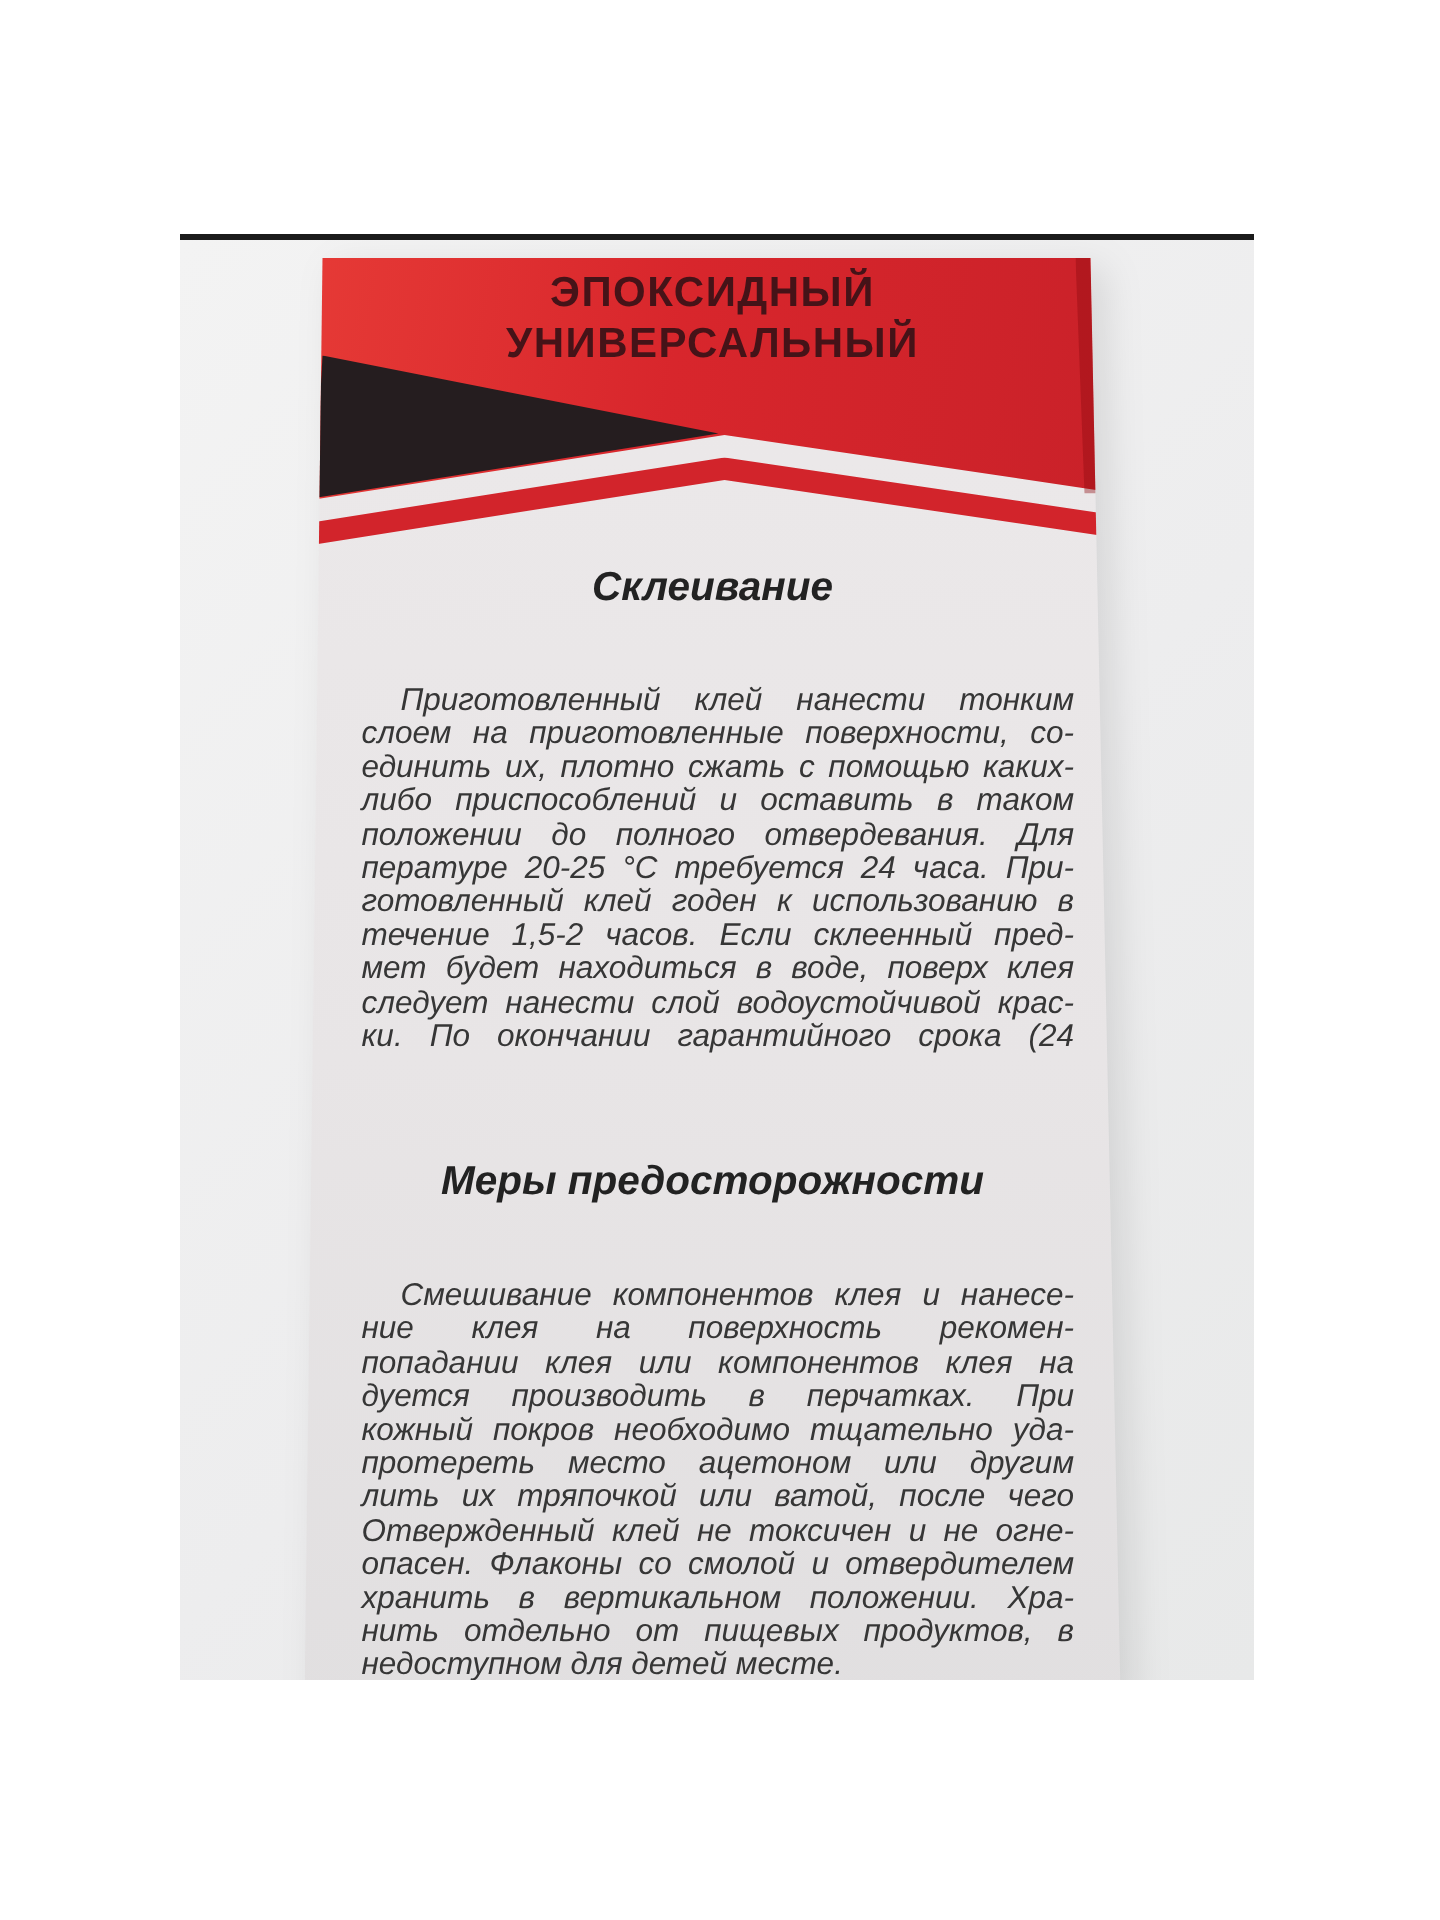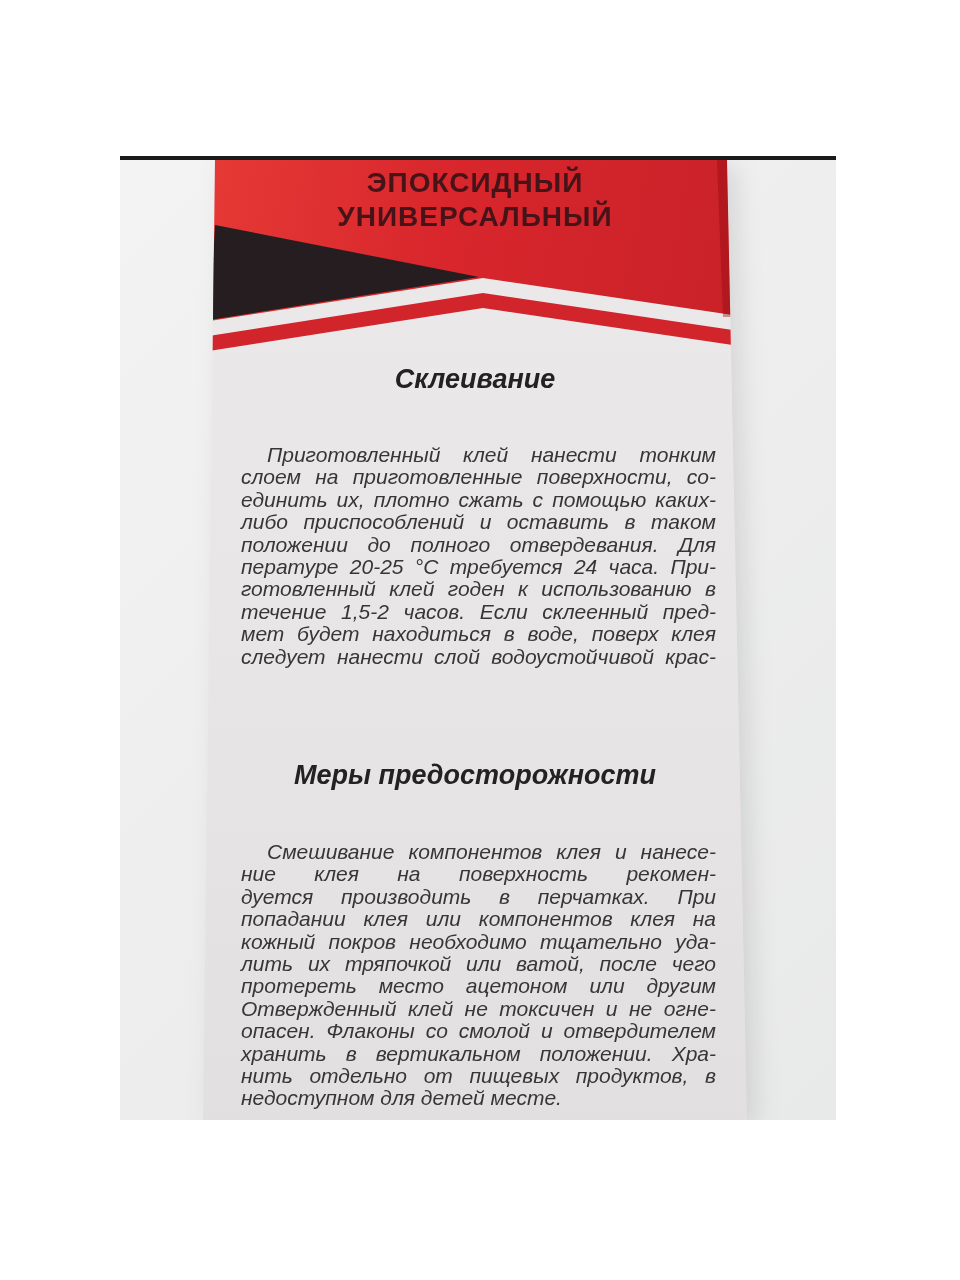--- a/index.html
+++ b/index.html
@@ -10,21 +10,21 @@
   }
   
   .photo {
     position:absolute; left:120px; top:156px; width:716px; height:964px;
     box-sizing:border-box;
     border-top:4px solid #1b1b1b;
     background:linear-gradient(135deg,#f3f3f3 0%,#ededee 55%,#e8e9e9 100%);
     overflow:hidden;
   }
   .pkg-wrap {
-    position:absolute; left:83px; top:0; width:544px; height:972px;
+    position:absolute; left:83px; top:12px; width:544px; height:972px;
     filter:drop-shadow(9px 7px 12px rgba(0,0,0,0.10));
   }
   .pkg {
     position:absolute; inset:0;
     clip-path:polygon(12px 0, 524px 0, 544px 960px, 0 960px);
   }
   .label-bg {
     position:absolute; inset:0;
     background:linear-gradient(180deg,#ece9ea 0%, #e8e5e6 55%, #e1dfe0 100%);
   }
@@ -90,30 +90,31 @@
             <div class="tline indent">Приготовленный клей нанести тонким</div>
             <div class="tline">слоем на приготовленные поверхности, со-</div>
             <div class="tline">единить их, плотно сжать с помощью каких-</div>
             <div class="tline">либо приспособлений и оставить в таком</div>
             <div class="tline">положении до полного отвердевания. Для</div>
             <div class="tline">пературе 20-25 °С требуется 24 часа. При-</div>
             <div class="tline">готовленный клей годен к использованию в</div>
             <div class="tline">течение 1,5-2 часов. Если склеенный пред-</div>
             <div class="tline">мет будет находиться в воде, поверх клея</div>
             <div class="tline">следует нанести слой водоустойчивой крас-</div>
+            <div class="tline">ки. По окончании гарантийного срока (24</div>
           </div>
         <div class="heading h2">Меры предосторожности</div>
         <div class="para p2">
             <div class="tline indent">Смешивание компонентов клея и нанесе-</div>
             <div class="tline">ние клея на поверхность рекомен-</div>
+            <div class="tline">попадании клея или компонентов клея на</div>
             <div class="tline">дуется производить в перчатках. При</div>
-            <div class="tline">попадании клея или компонентов клея на</div>
             <div class="tline">кожный покров необходимо тщательно уда-</div>
+            <div class="tline">протереть место ацетоном или другим</div>
             <div class="tline">лить их тряпочкой или ватой, после чего</div>
-            <div class="tline">протереть место ацетоном или другим</div>
             <div class="tline">Отвержденный клей не токсичен и не огне-</div>
             <div class="tline">опасен. Флаконы со смолой и отвердителем</div>
             <div class="tline">хранить в вертикальном положении. Хра-</div>
             <div class="tline">нить отдельно от пищевых продуктов, в</div>
             <div class="tline endline">недоступном для детей месте.</div>
           </div>
       </div>
     </div>
   </div>
 </div>

